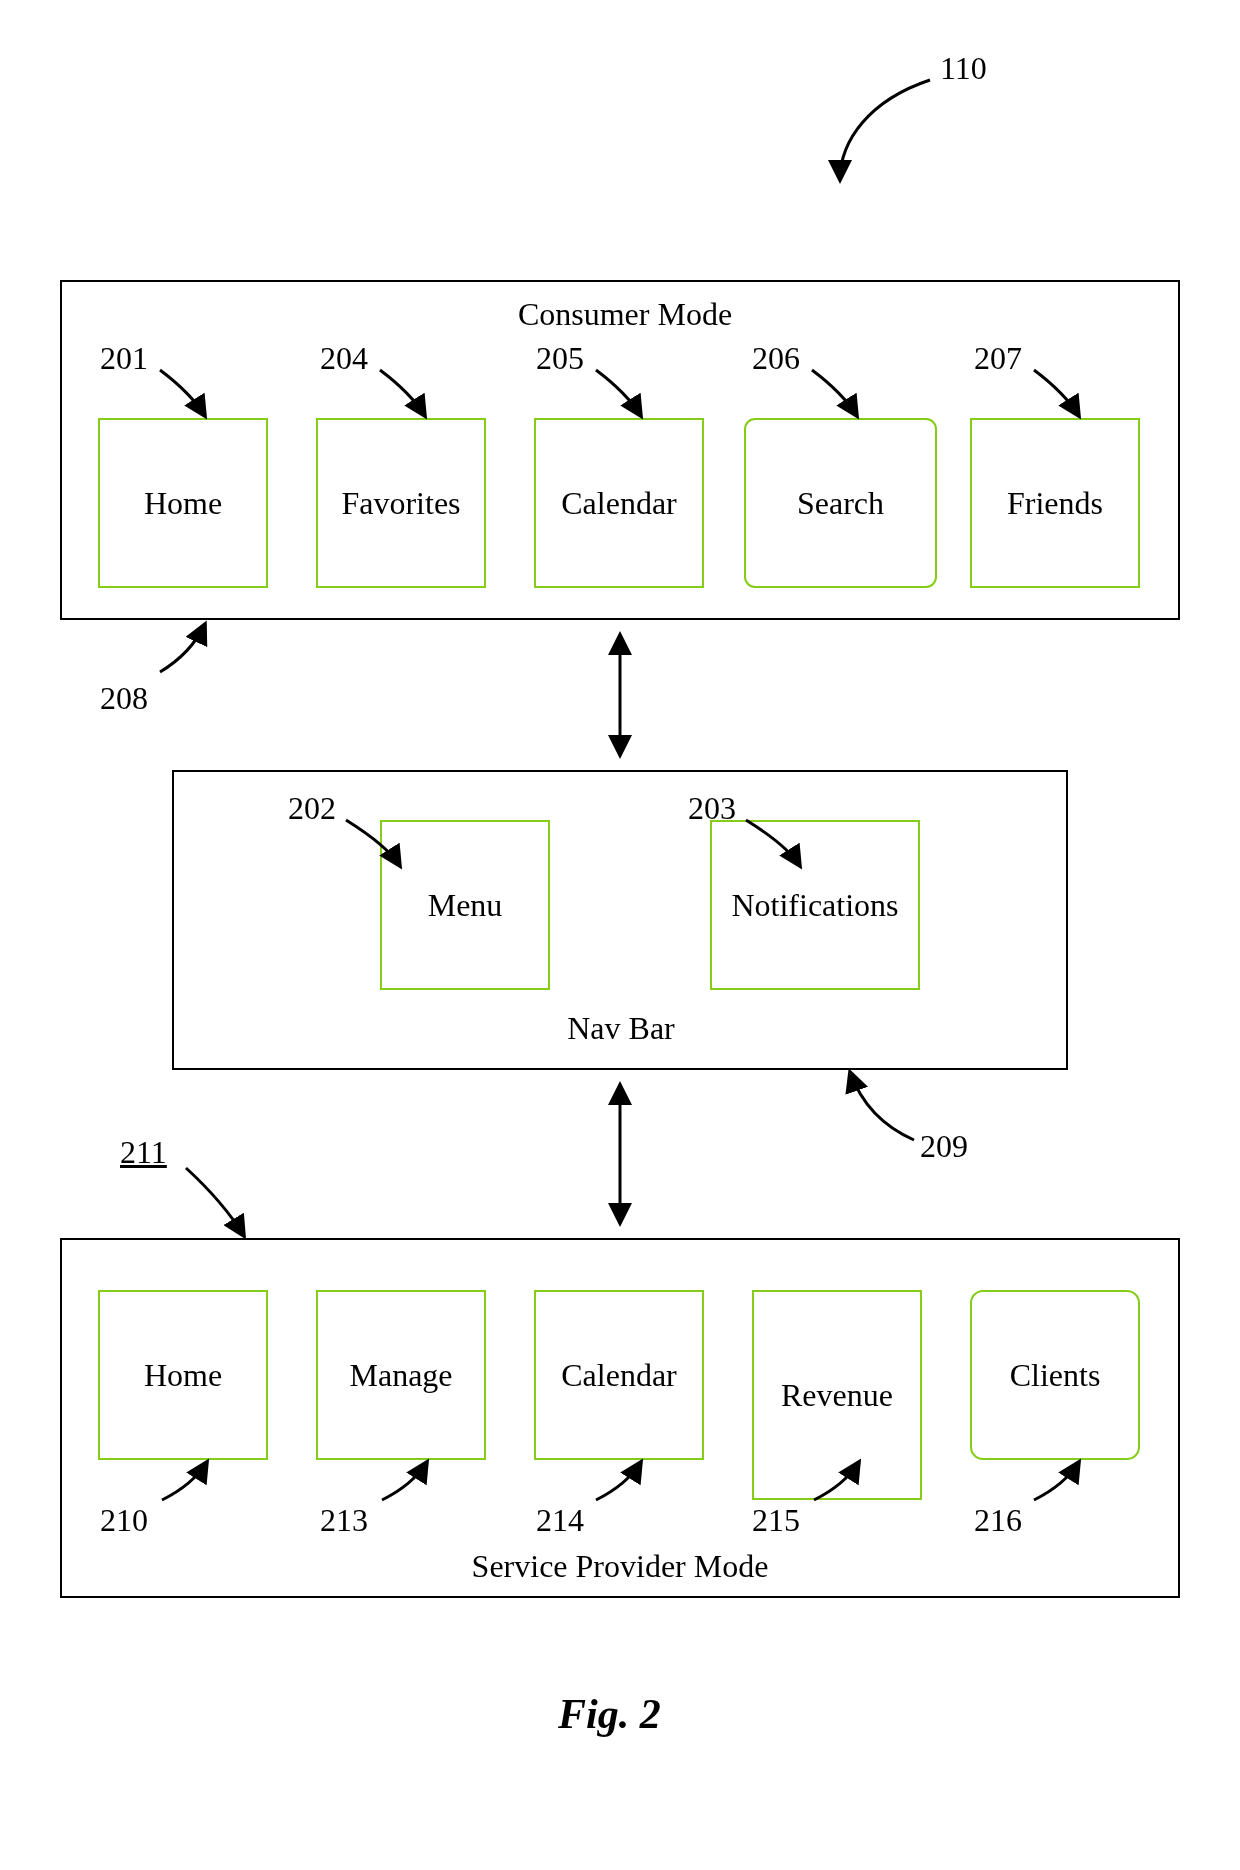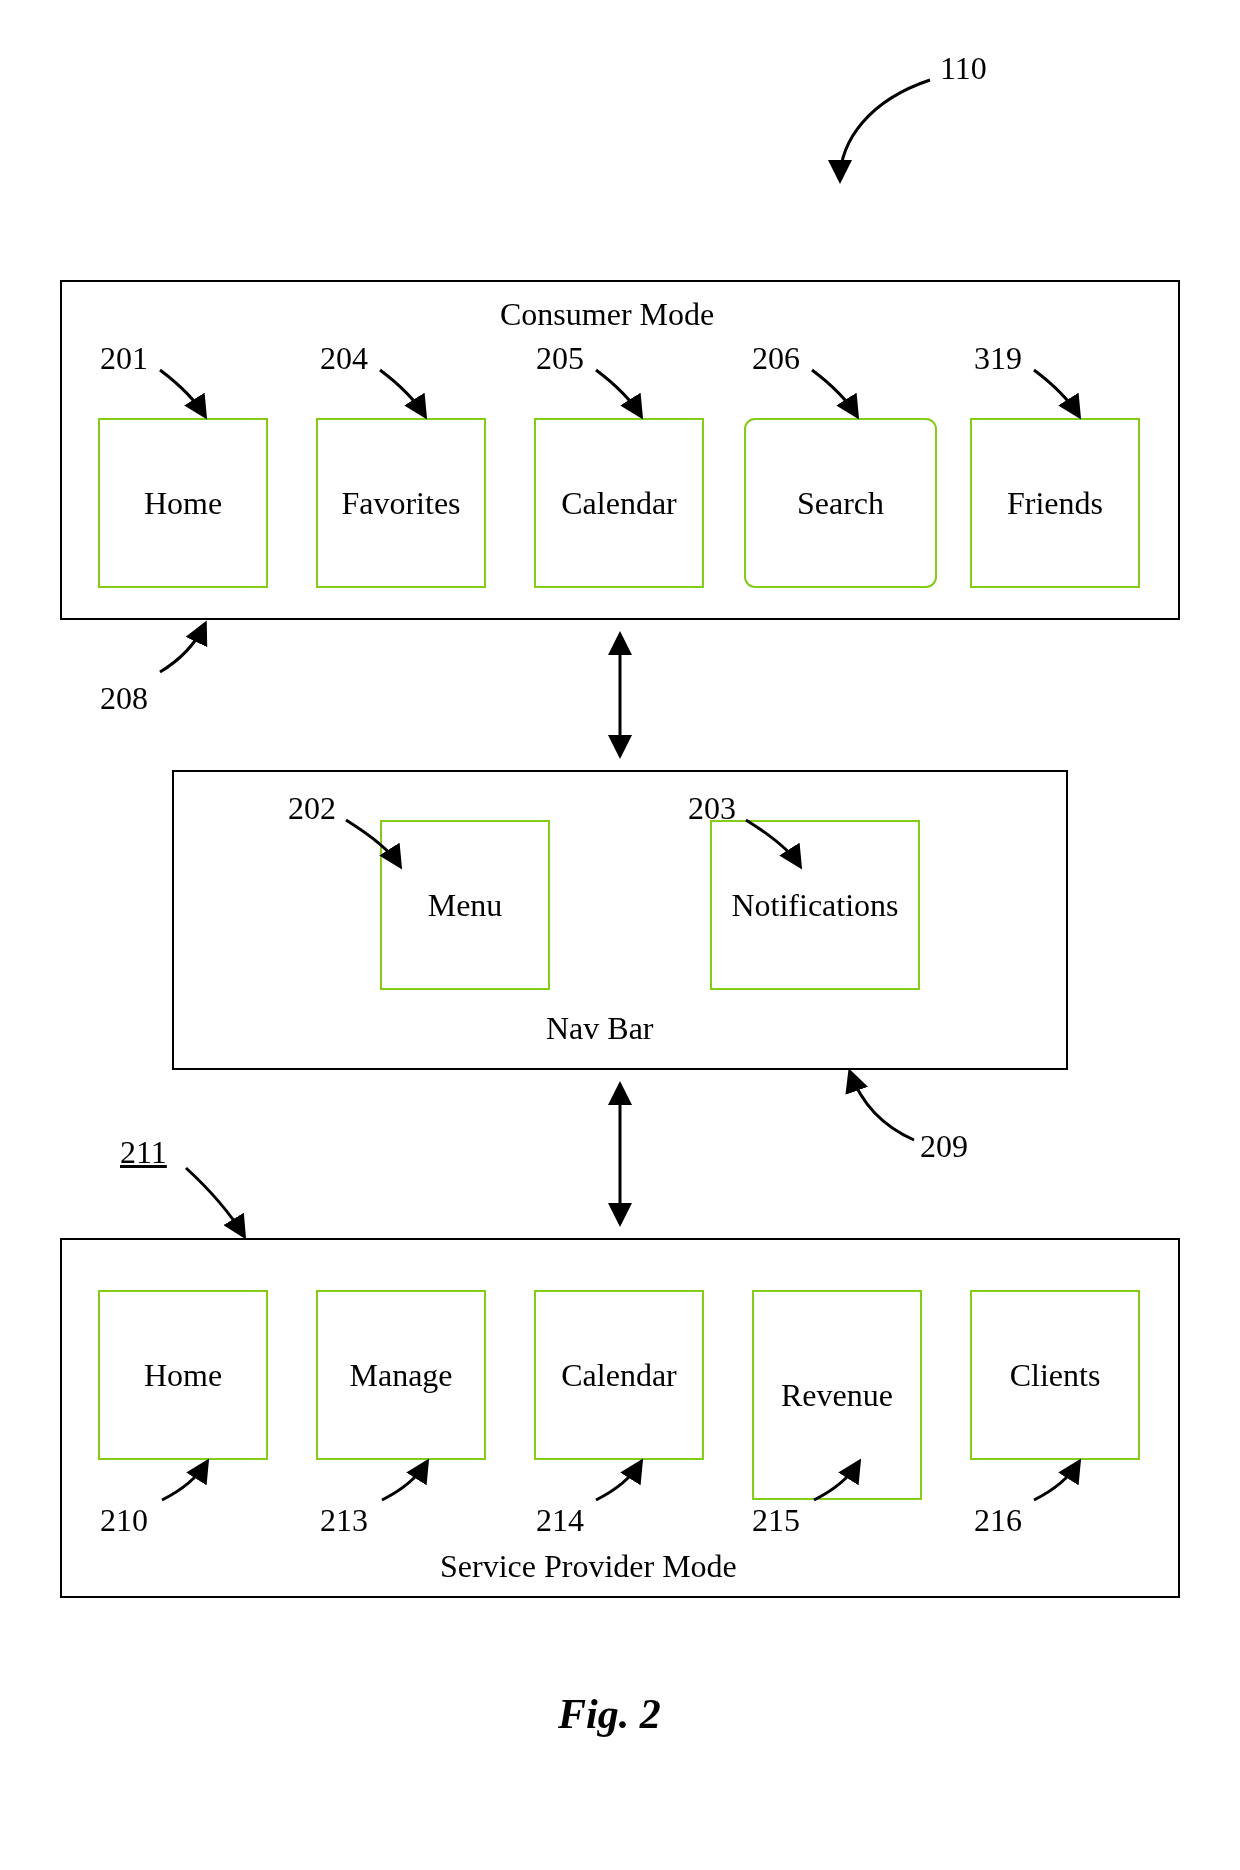--- a/index.html
+++ b/index.html
@@ -26,20 +26,21 @@
     font-style: italic;
   }
   .panel {
     position: absolute;
     border: 2px solid #000;
     box-sizing: border-box;
   }
   .panel-title {
     position: absolute;
     font-size: 32px;
+    text-align: center;
   }
   .small-box {
     position: absolute;
     border: 2px solid #84cc16;
     box-sizing: border-box;
     display: flex;
     align-items: center;
     justify-content: center;
     font-size: 32px;
     text-align: center;
@@ -72,21 +73,21 @@
     <span>Search</span>
   </div>
   <div class="small-box" style="left:970px; top:418px; width:170px; height:170px;">
     <span>Friends</span>
   </div>
 
   <div class="annot" style="left:100px; top:340px;">201</div>
   <div class="annot" style="left:320px; top:340px;">204</div>
   <div class="annot" style="left:536px; top:340px;">205</div>
   <div class="annot" style="left:752px; top:340px;">206</div>
-  <div class="annot" style="left:974px; top:340px;">319</div>
+  <div class="annot" style="left:974px; top:340px;">207</div>
   <div class="annot" style="left:100px; top:672px;margin-top:8px;">208</div>
 
   <div class="panel" style="left:172px; top:770px; width:896px; height:300px;"></div>
   <div class="panel-title" style="left:546px; top:1010px; width:150px;">Nav Bar</div>
 
   <div class="small-box" style="left:380px; top:820px; width:170px; height:170px;">
     <span>Menu</span>
   </div>
   <div class="small-box" style="left:710px; top:820px; width:210px; height:170px;">
     <span>Notifications</span>
@@ -104,21 +105,21 @@
   </div>
   <div class="small-box" style="left:316px; top:1290px; width:170px; height:170px;">
     <span>Manage</span>
   </div>
   <div class="small-box" style="left:534px; top:1290px; width:170px; height:170px;">
     <span>Calendar</span>
   </div>
   <div class="small-box" style="left:752px; top:1290px; width:170px; height:210px;">
     <span>Revenue</span>
   </div>
-  <div class="small-box" style="left:970px; top:1290px; width:170px; height:170px;">
+  <div class="small-box" style="left:970px; top:1290px; width:170px; height:170px;border-radius:13px;">
     <span>Clients</span>
   </div>
 
   <div class="annot" style="left:100px; top:1502px;">210</div>
   <div class="annot" style="left:320px; top:1502px;">213</div>
   <div class="annot" style="left:536px; top:1502px;">214</div>
   <div class="annot" style="left:752px; top:1502px;">215</div>
   <div class="annot" style="left:974px; top:1502px;">216</div>
   <div class="annot" style="left:120px; top:1134px;text-decoration:underline;">211</div>
 

